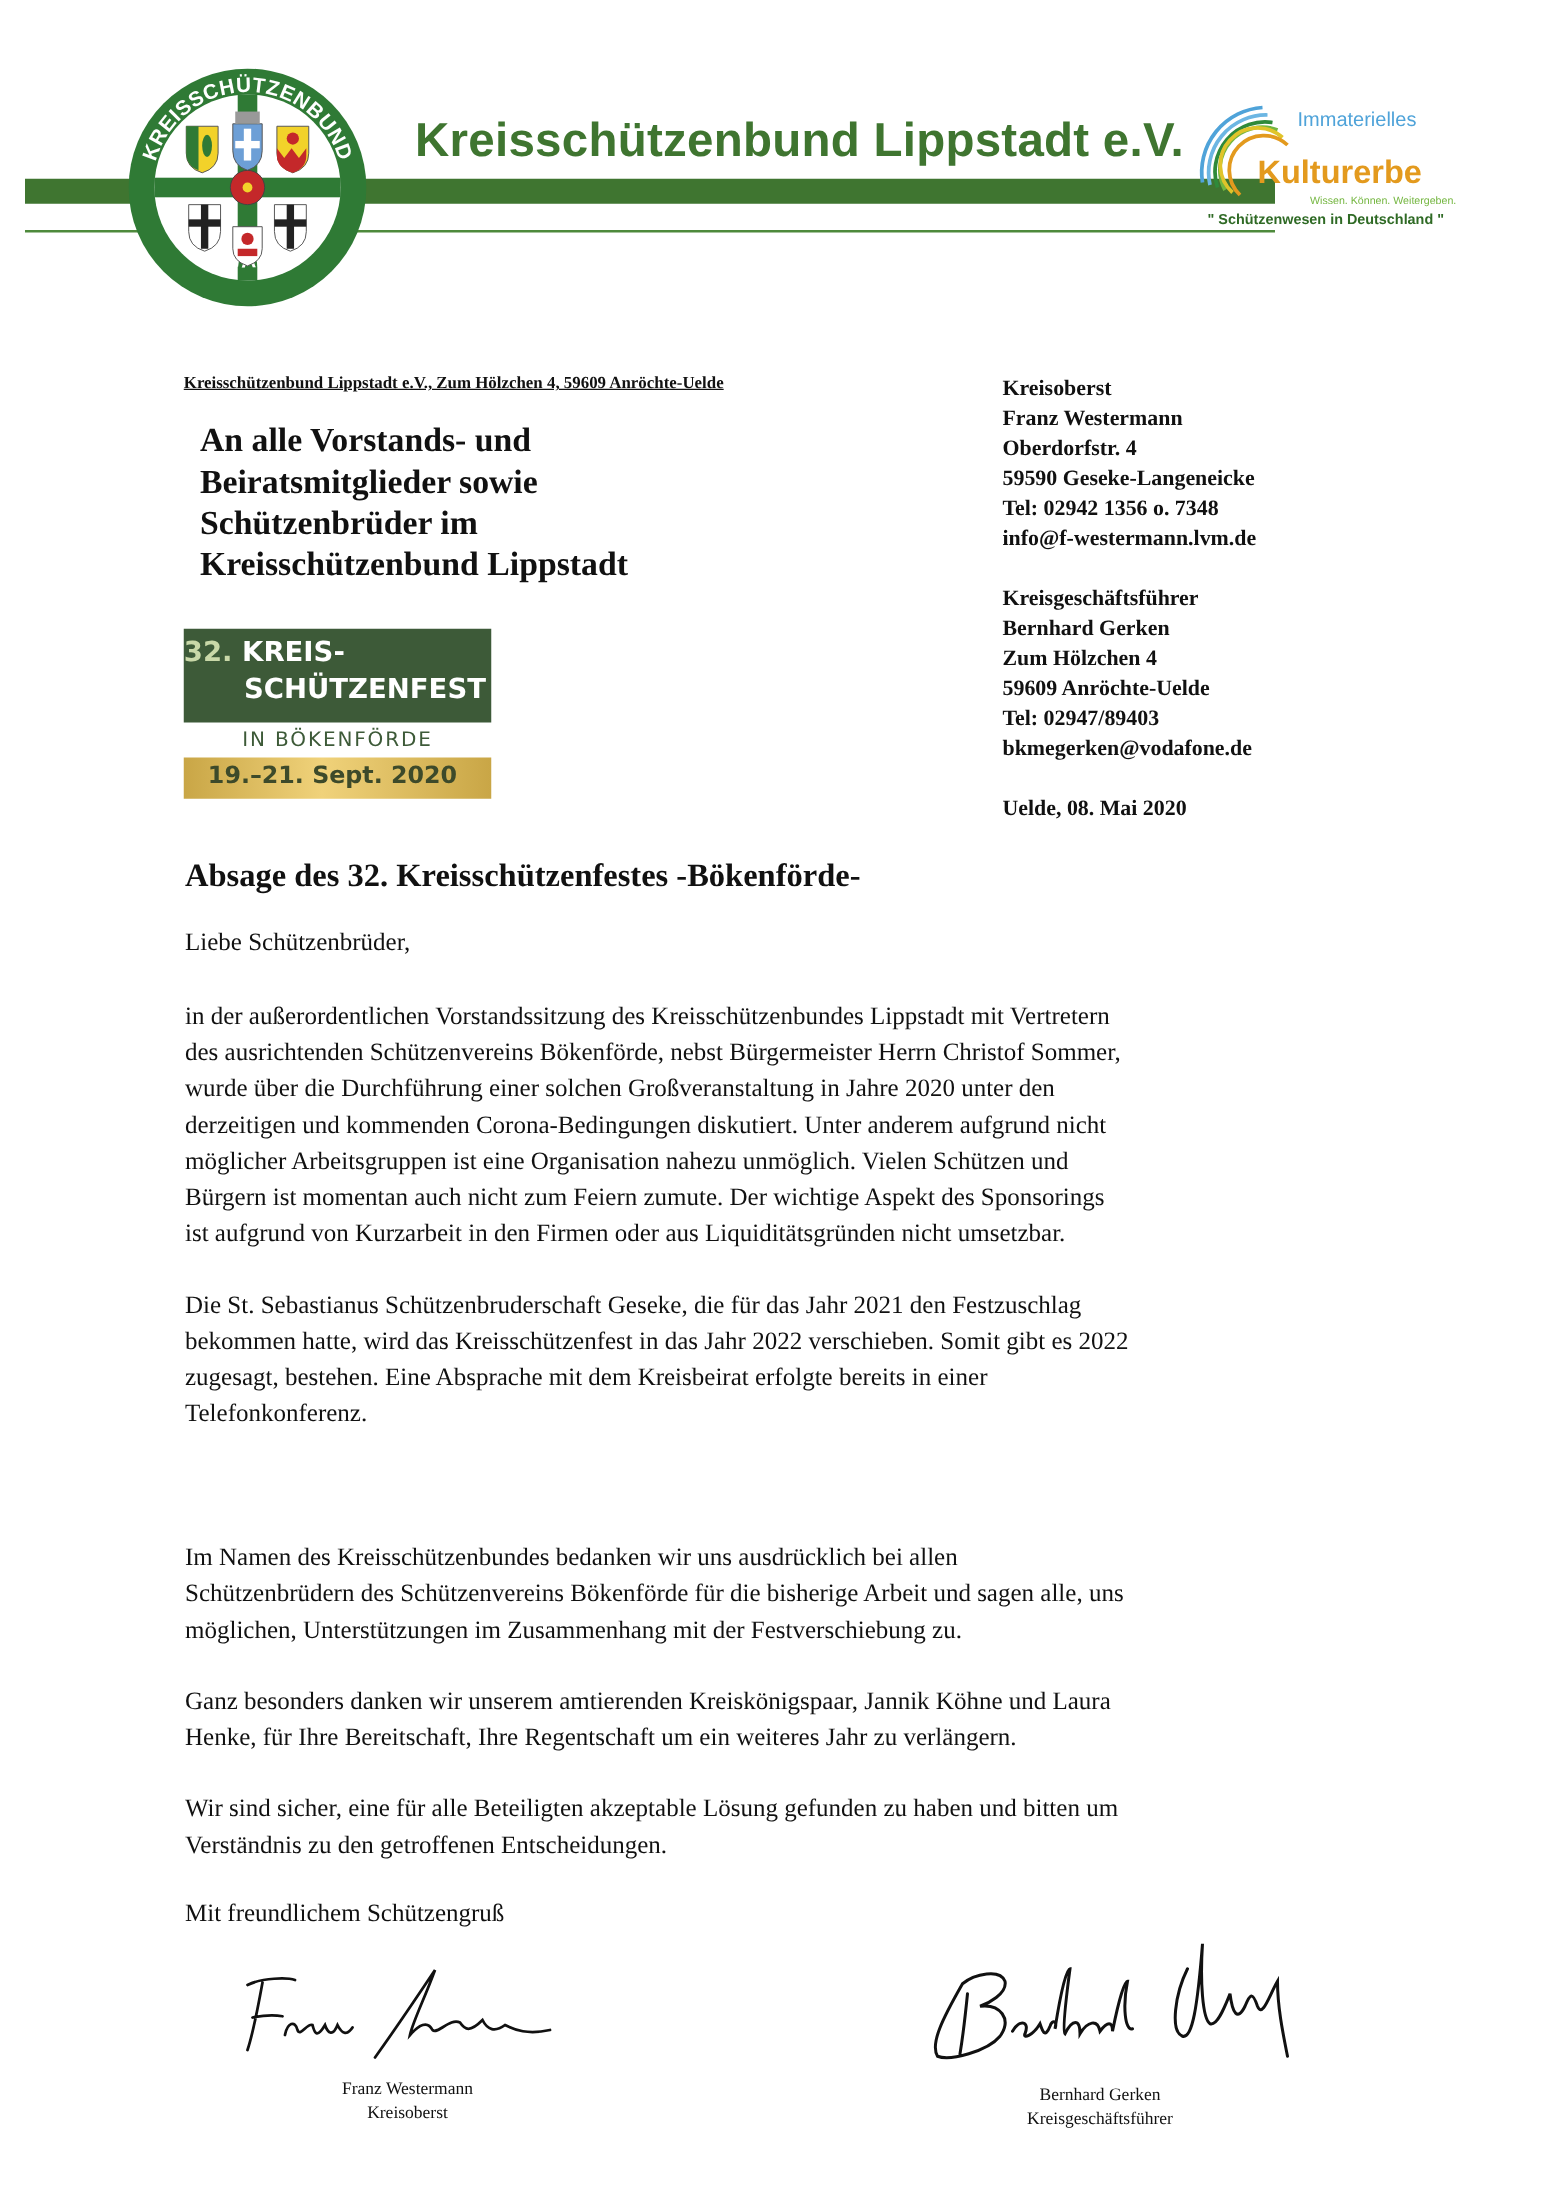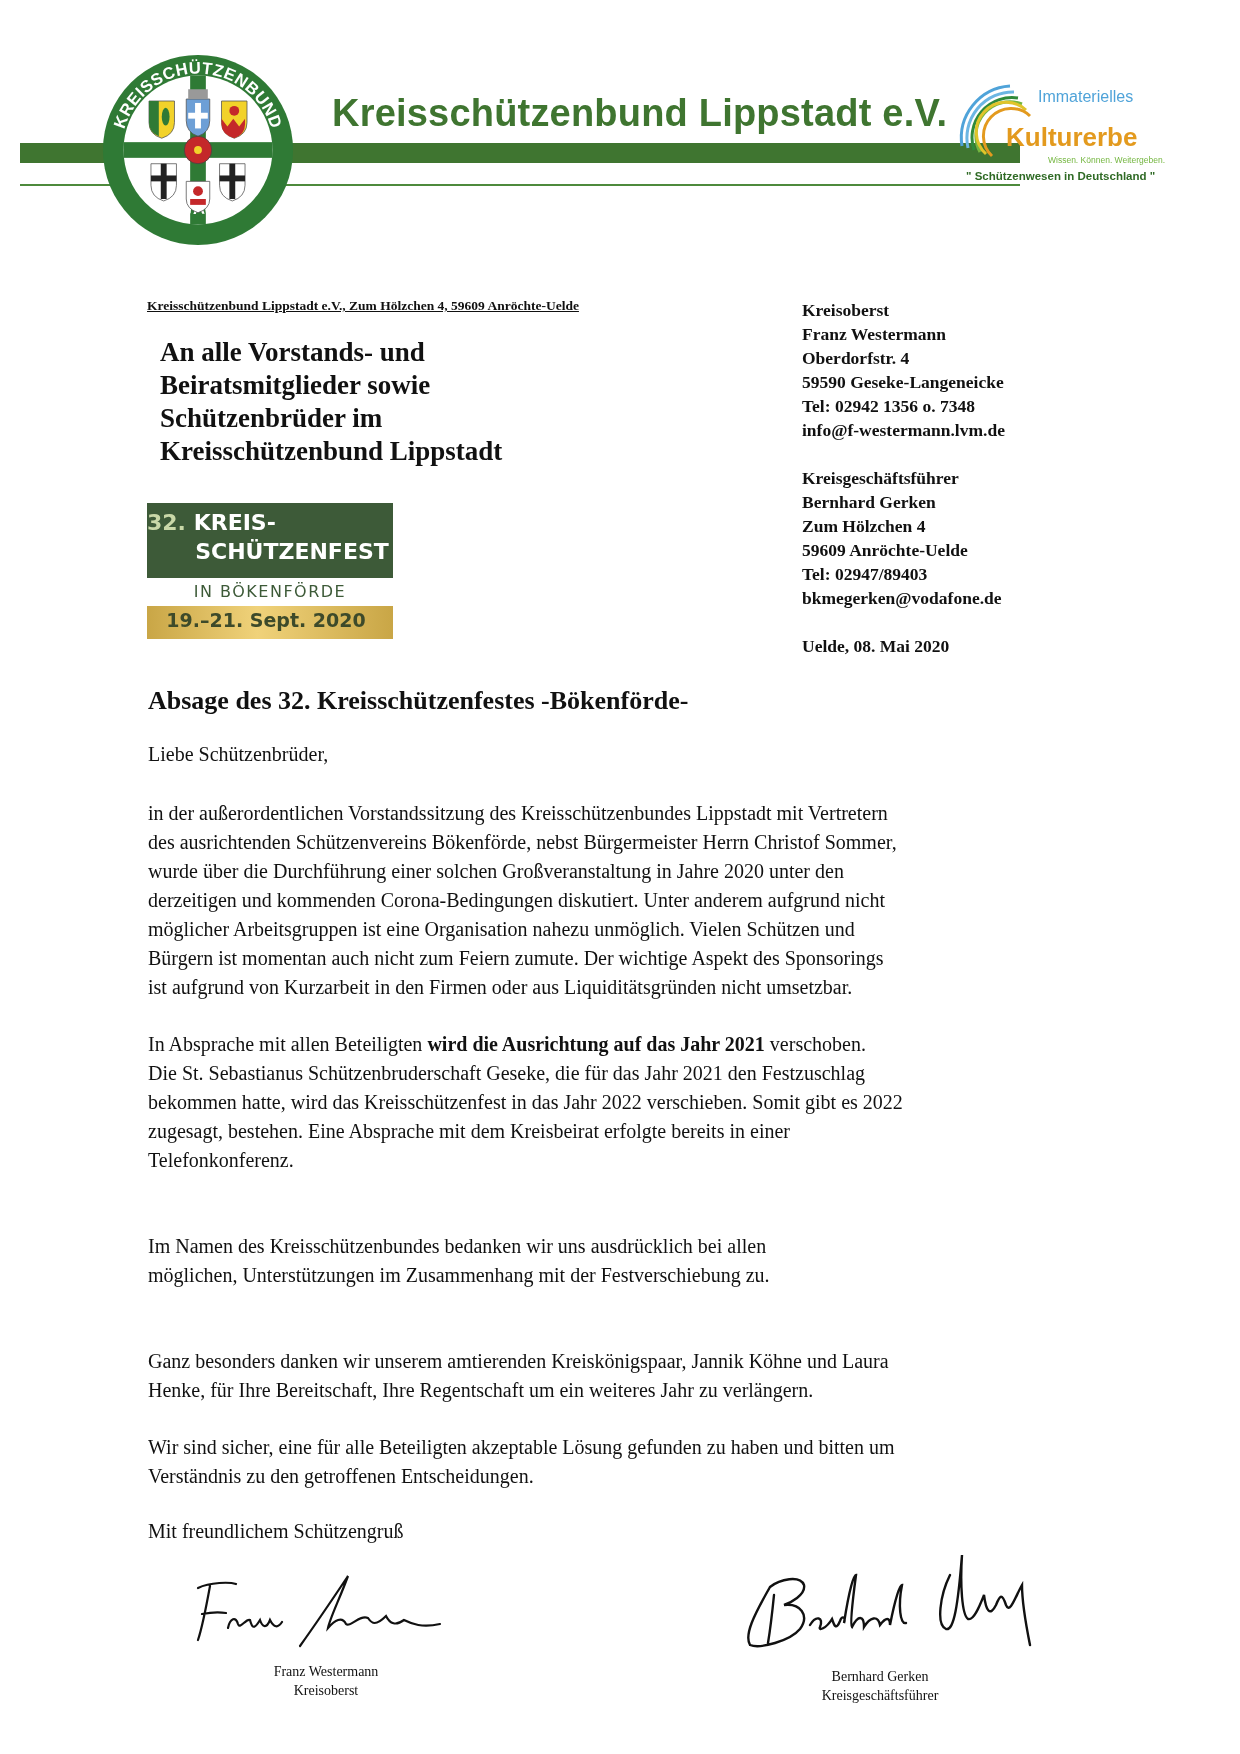--- a/index.html
+++ b/index.html
@@ -167,29 +167,29 @@
   <div>in der außerordentlichen Vorstandssitzung des Kreisschützenbundes Lippstadt mit Vertretern</div>
   <div>des ausrichtenden Schützenvereins Bökenförde, nebst Bürgermeister Herrn Christof Sommer,</div>
   <div>wurde über die Durchführung einer solchen Großveranstaltung in Jahre 2020 unter den</div>
   <div>derzeitigen und kommenden Corona-Bedingungen diskutiert. Unter anderem aufgrund nicht</div>
   <div>möglicher Arbeitsgruppen ist eine Organisation nahezu unmöglich. Vielen Schützen und</div>
   <div>Bürgern ist momentan auch nicht zum Feiern zumute. Der wichtige Aspekt des Sponsorings</div>
   <div>ist aufgrund von Kurzarbeit in den Firmen oder aus Liquiditätsgründen nicht umsetzbar.</div>
 </div>
 
 <div class="para" style="top:1030px">
-  <div><span>In Absprache mit allen Beteiligten </span><b>wird die Ausrichtung auf das Jahr 2021</b><span> verschoben.</span></div>
   <div>Die St. Sebastianus Schützenbruderschaft Geseke, die für das Jahr 2021 den Festzuschlag</div>
   <div>bekommen hatte, wird das Kreisschützenfest in das Jahr 2022 verschieben. Somit gibt es 2022</div>
   <div>zugesagt, bestehen. Eine Absprache mit dem Kreisbeirat erfolgte bereits in einer</div>
   <div>Telefonkonferenz.</div>
 </div>
 
 <div class="para" style="top:1232px">
   <div>Im Namen des Kreisschützenbundes bedanken wir uns ausdrücklich bei allen</div>
+  <div>Schützenbrüdern des Schützenvereins Bökenförde für die bisherige Arbeit und sagen alle, uns</div>
   <div>möglichen, Unterstützungen im Zusammenhang mit der Festverschiebung zu.</div>
 </div>
 
 <div class="para" style="top:1347px">
   <div>Ganz besonders danken wir unserem amtierenden Kreiskönigspaar, Jannik Köhne und Laura</div>
   <div>Henke, für Ihre Bereitschaft, Ihre Regentschaft um ein weiteres Jahr zu verlängern.</div>
 </div>
 
 <div class="para" style="top:1433px">
   <div>Wir sind sicher, eine für alle Beteiligten akzeptable Lösung gefunden zu haben und bitten um</div>

